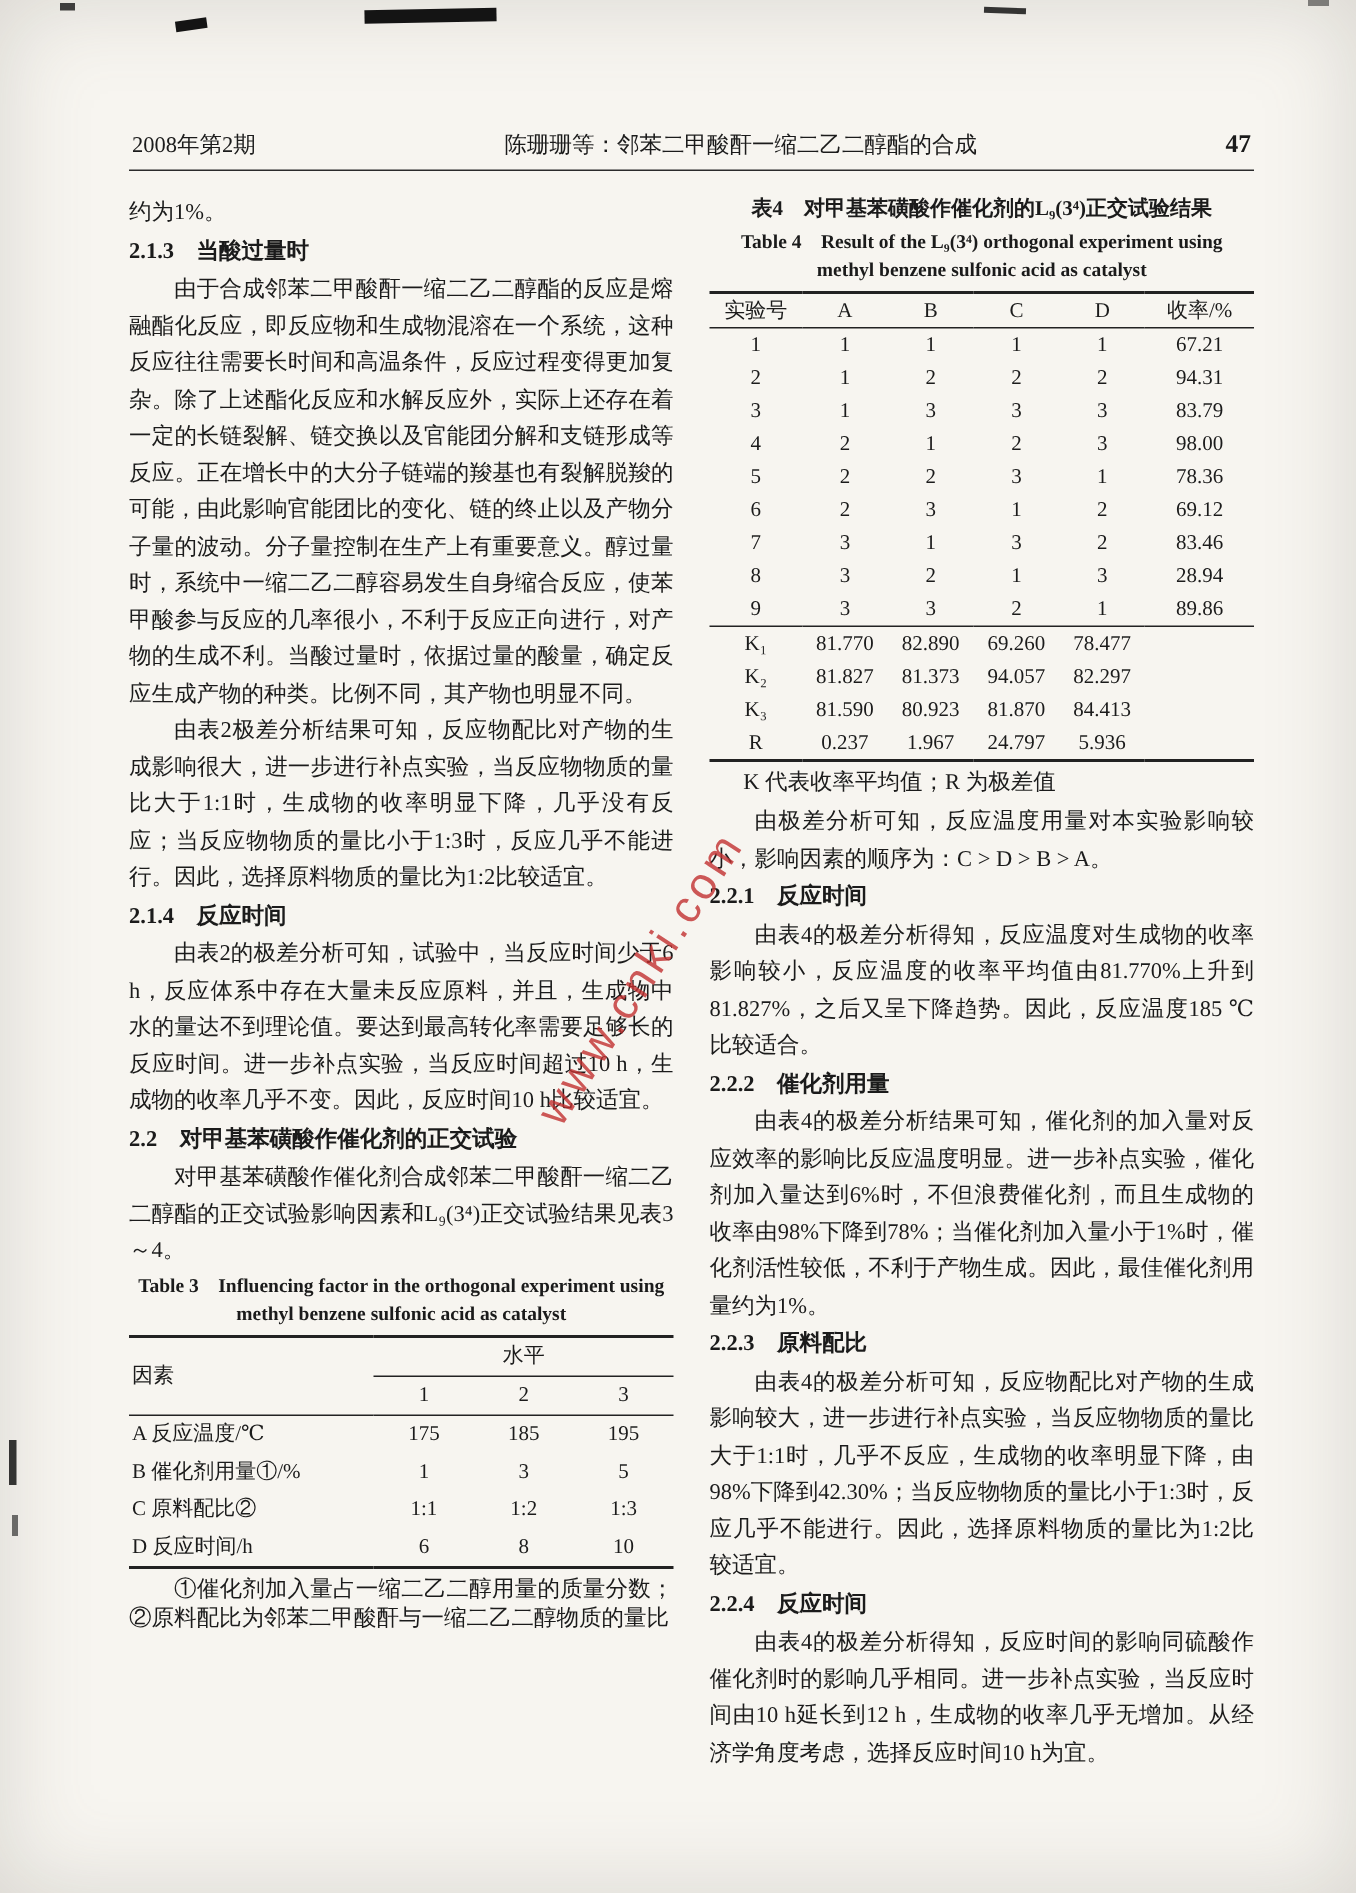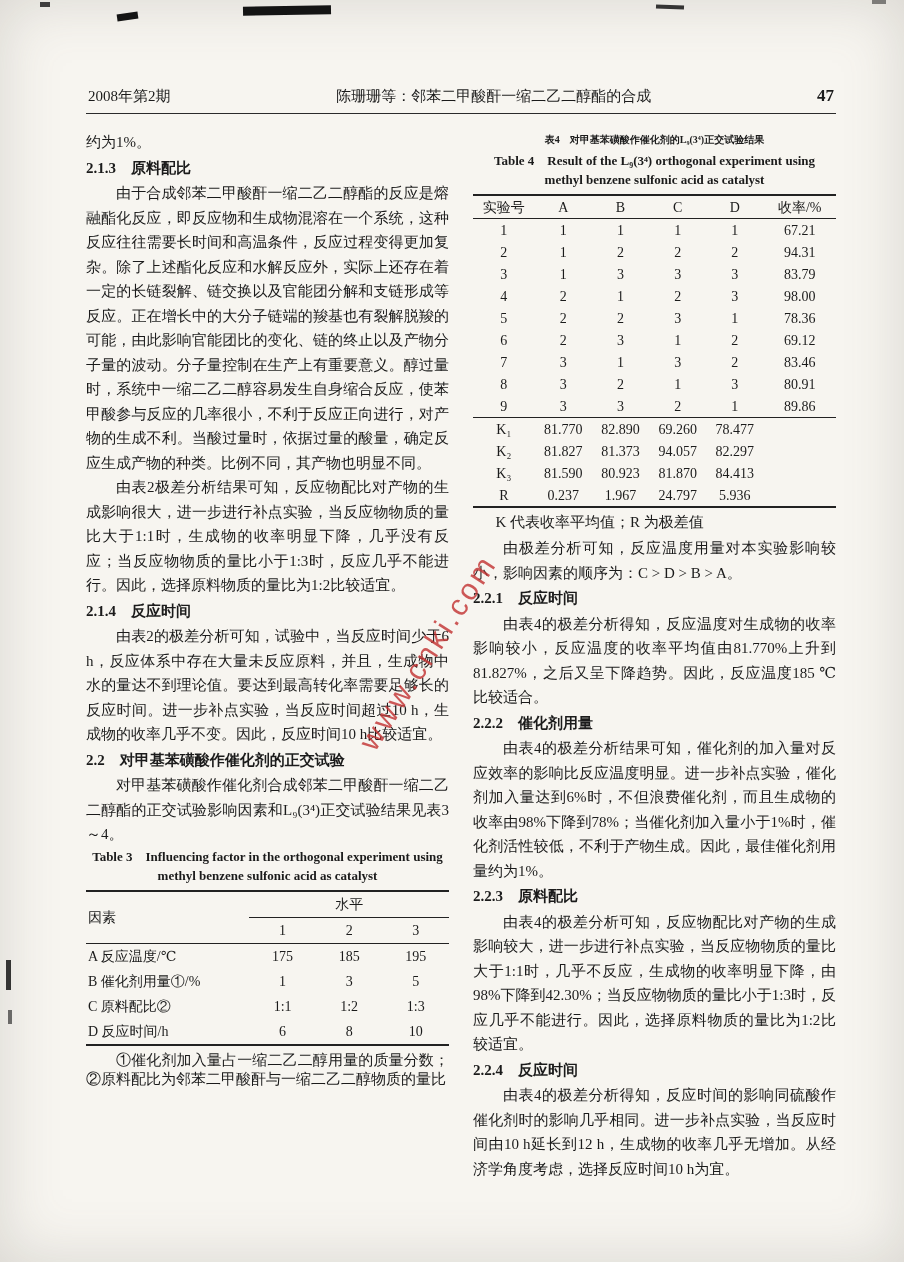--- a/index.html
+++ b/index.html
@@ -34,21 +34,21 @@
 
   
   .columns { display: flex; gap: 24px; }
   .col { width: 363px; font-size: 15px; line-height: 24.5px; text-align: justify; }
   .col p { margin: 0; text-indent: 2em; }
   .col p.noindent { text-indent: 0; }
   .col h3 { margin: 1px 0; font-size: 15px; font-weight: bold; line-height: 24.5px; }
 
   
   .tbl-caption {
-    text-align: center; font-weight: bold; font-size: 10px;
+    text-align: center; font-weight: bold; font-size: 14px;
     line-height: 19px; margin: 8px 4px 2px 4px; text-indent: 0;
   }
   .tbl-caption.en { font-size: 13px; margin-top: 0; }
   .footnote {
     font-size: 15px; line-height: 19px; margin-top: 5px;
     text-indent: 2em; text-align: justify;
   }
 
   
   table { width: 100%; border-collapse: collapse; margin-top: 5px; }
@@ -116,21 +116,21 @@
       <span class="issue">2008年第2期</span>
       <span class="running">陈珊珊等：邻苯二甲酸酐一缩二乙二醇酯的合成</span>
       <span class="pageno">47</span>
     </header>
     <hr class="header-rule">
 
     <div class="columns">
 
       <div class="col">
         <p class="noindent">约为1%。</p>
-        <h3>2.1.3　原料配比</h3>
+        <h3>2.1.3　当酸过量时</h3>
         <p>由于合成邻苯二甲酸酐一缩二乙二醇酯的反应是熔融酯化反应，即反应物和生成物混溶在一个系统，这种反应往往需要长时间和高温条件，反应过程变得更加复杂。除了上述酯化反应和水解反应外，实际上还存在着一定的长链裂解、链交换以及官能团分解和支链形成等反应。正在增长中的大分子链端的羧基也有裂解脱羧的可能，由此影响官能团比的变化、链的终止以及产物分子量的波动。分子量控制在生产上有重要意义。醇过量时，系统中一缩二乙二醇容易发生自身缩合反应，使苯甲酸参与反应的几率很小，不利于反应正向进行，对产物的生成不利。当酸过量时，依据过量的酸量，确定反应生成产物的种类。比例不同，其产物也明显不同。</p>
         <p>由表2极差分析结果可知，反应物配比对产物的生成影响很大，进一步进行补点实验，当反应物物质的量比大于1:1时，生成物的收率明显下降，几乎没有反应；当反应物物质的量比小于1:3时，反应几乎不能进行。因此，选择原料物质的量比为1:2比较适宜。</p>
         <h3>2.1.4　反应时间</h3>
         <p>由表2的极差分析可知，试验中，当反应时间少于6 h，反应体系中存在大量未反应原料，并且，生成物中水的量达不到理论值。要达到最高转化率需要足够长的反应时间。进一步补点实验，当反应时间超过10 h，生成物的收率几乎不变。因此，反应时间10 h比较适宜。</p>
         <h3>2.2　对甲基苯磺酸作催化剂的正交试验</h3>
         <p>对甲基苯磺酸作催化剂合成邻苯二甲酸酐一缩二乙二醇酯的正交试验影响因素和L₉(3⁴)正交试验结果见表3～4。</p>
 
         <div class="tbl-caption en">Table 3　Influencing factor in the orthogonal experiment using methyl benzene sulfonic acid as catalyst</div>
 
         <table class="t3">
@@ -247,21 +247,21 @@
                 <td>3</td>
                 <td>2</td>
                 <td>83.46</td>
               </tr>
               <tr>
                 <td>8</td>
                 <td>3</td>
                 <td>2</td>
                 <td>1</td>
                 <td>3</td>
-                <td>80.91</td>
+                <td>28.94</td>
               </tr>
               <tr>
                 <td>9</td>
                 <td>3</td>
                 <td>3</td>
                 <td>2</td>
                 <td>1</td>
                 <td>89.86</td>
               </tr>
             </tbody>

